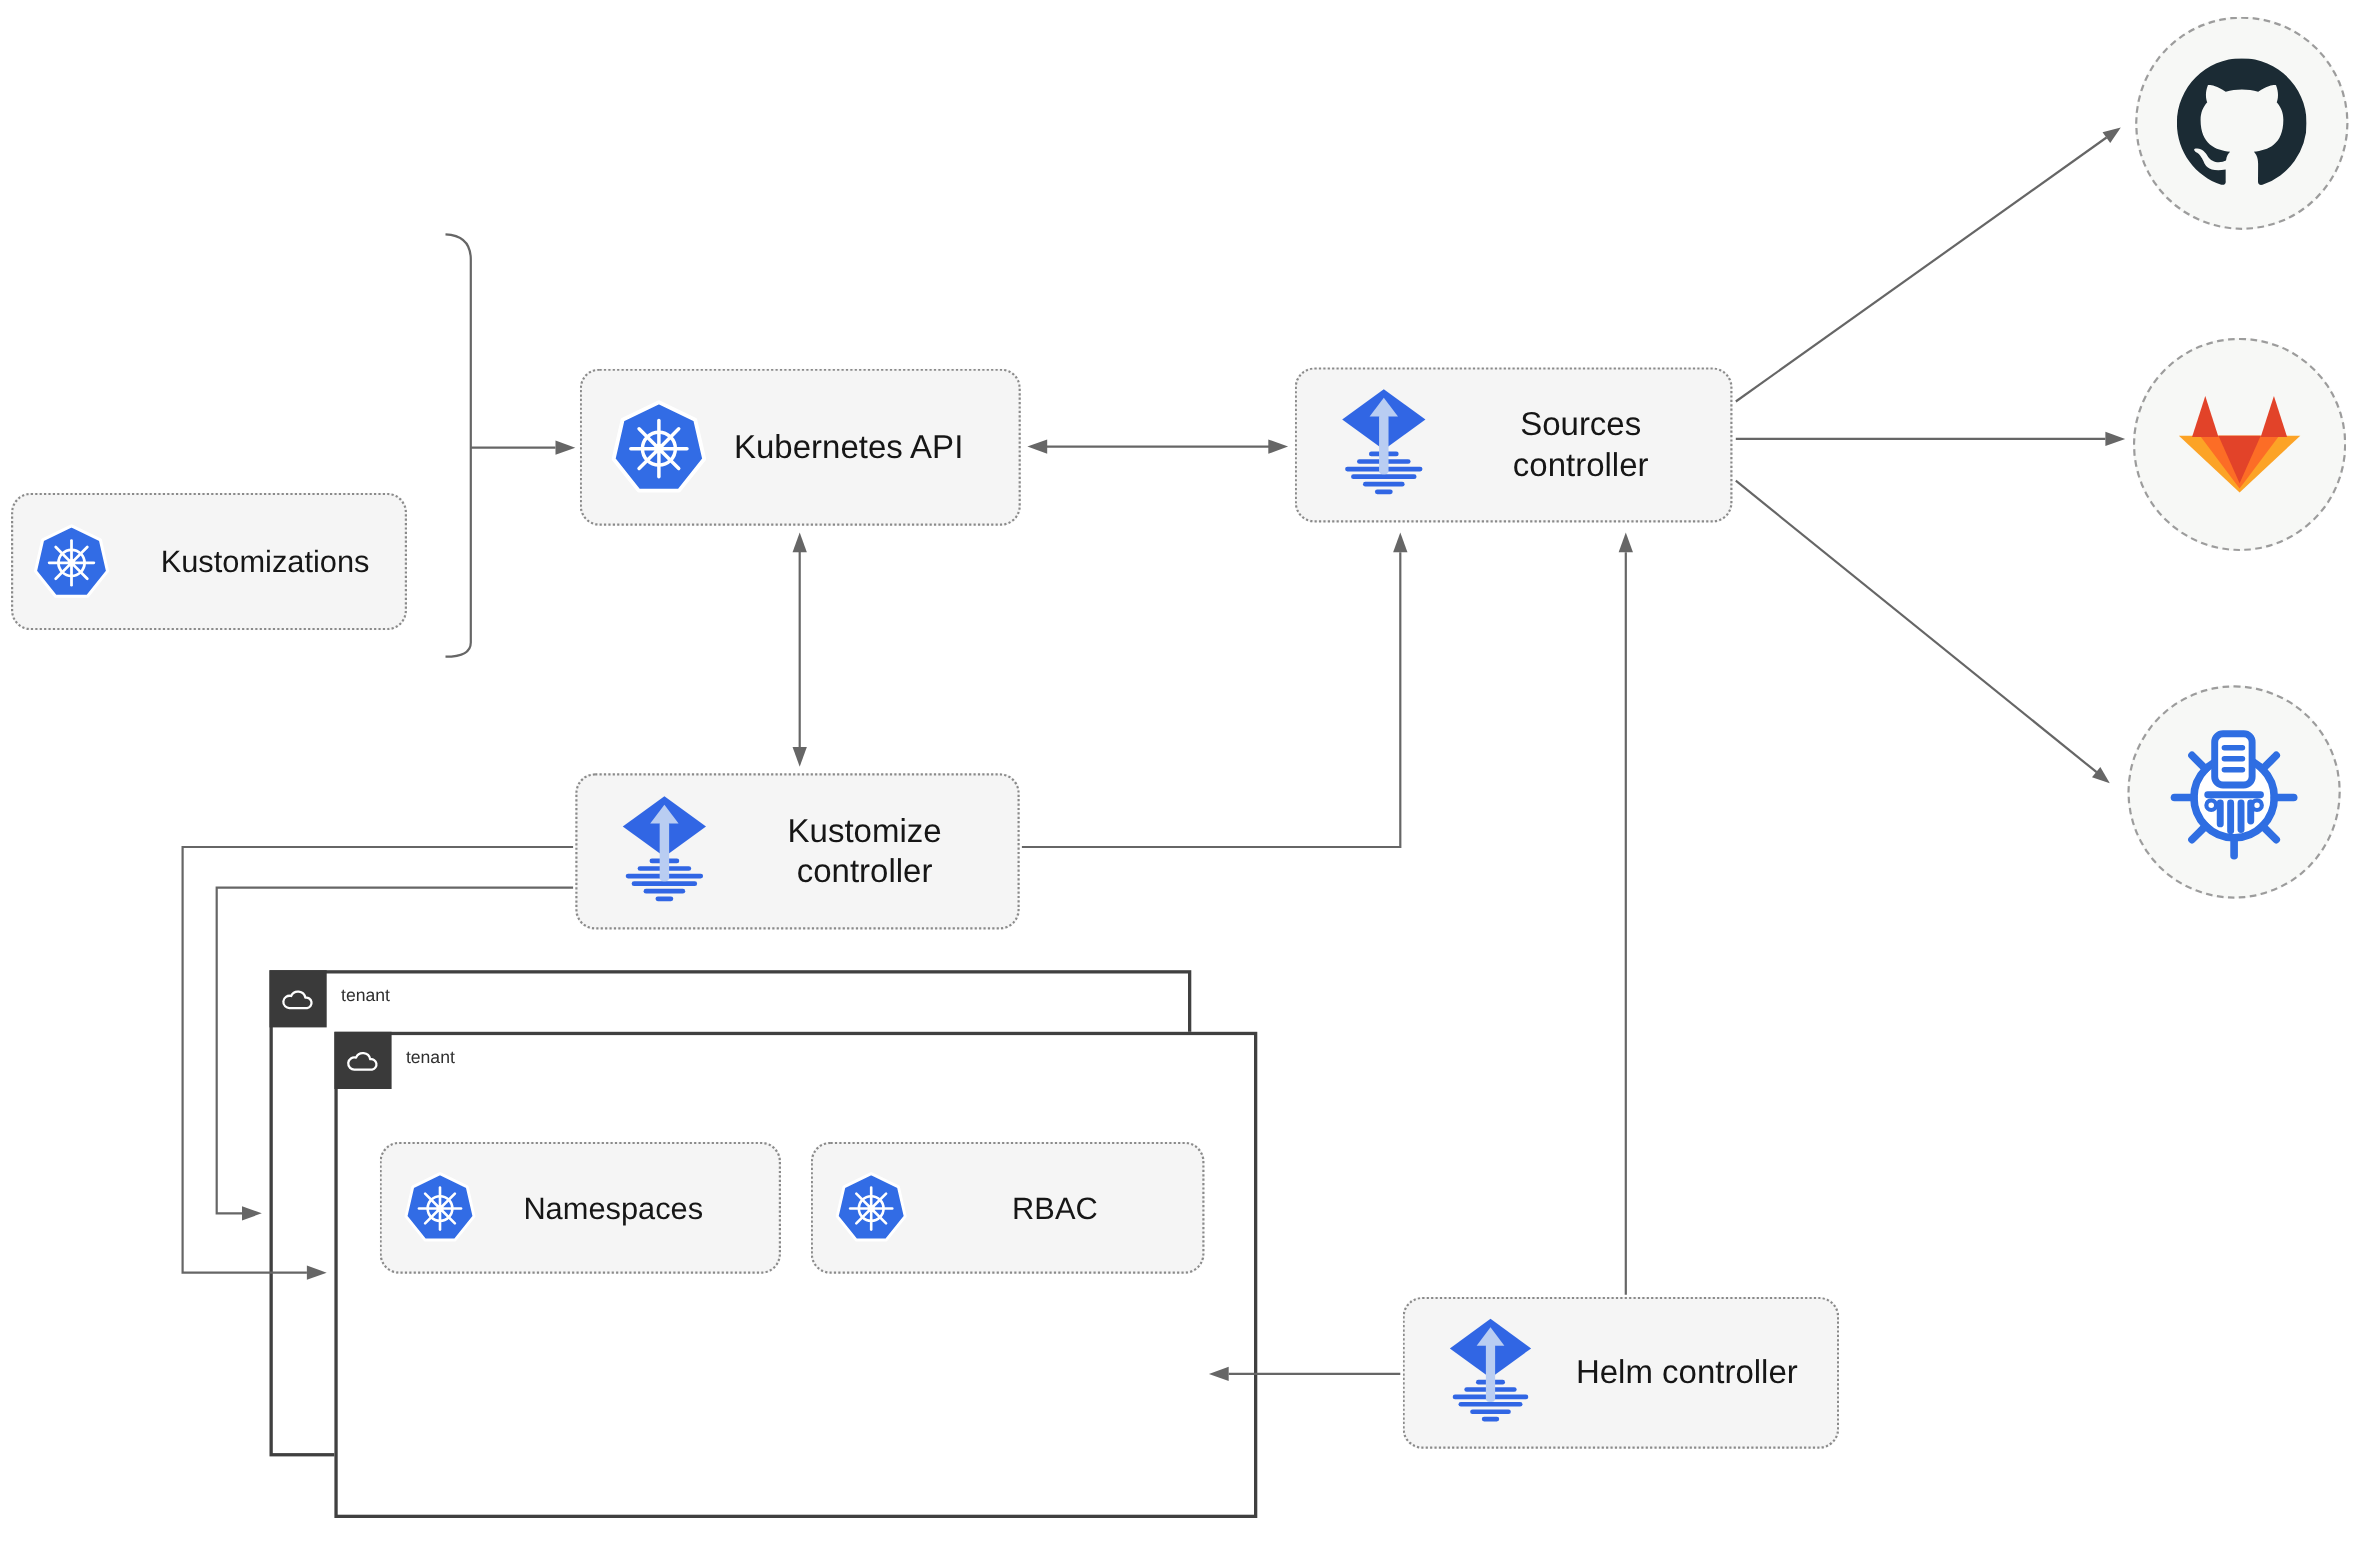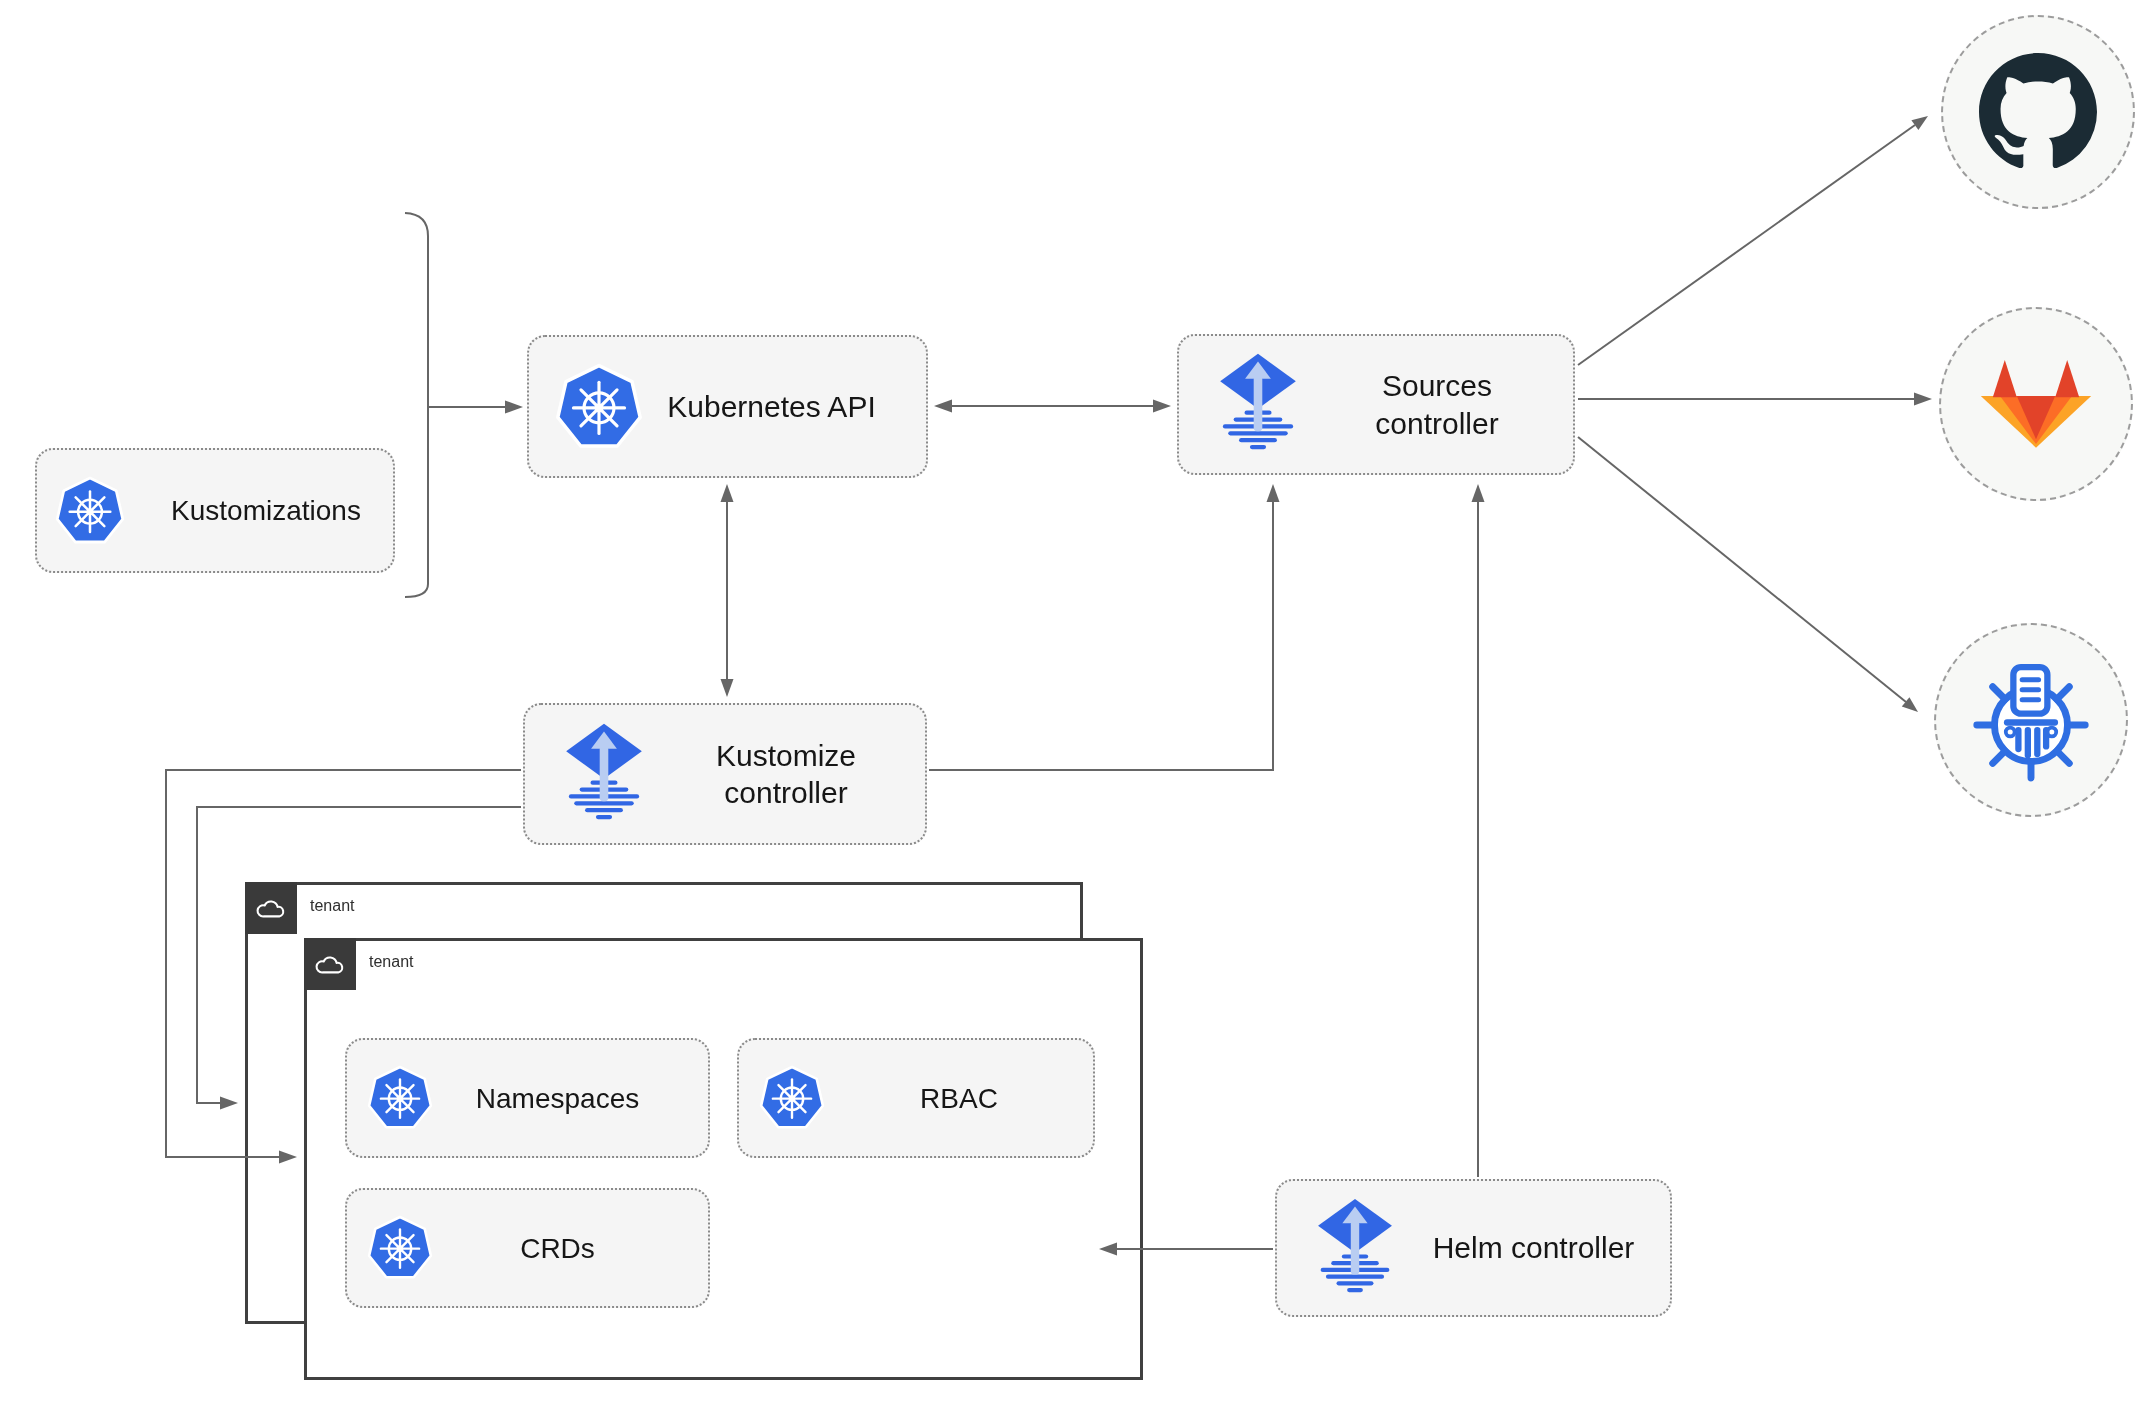--- a/index.html
+++ b/index.html
@@ -154,21 +154,21 @@
   <div class="tenant" style="left:304px;top:938px;width:839px;height:442px;z-index:3;">
     <div class="tab">
       <svg width="34" height="25">
           <use href="#sym-cloud"></use>
         </svg>
     </div>
     <div class="tname">tenant</div>
   </div>
 
 
-  <div class="node" style="left:35px;top:448px;width:360px;height:125px;gap:40px;">
+  <div class="node" style="left:10px;top:448px;width:360px;height:125px;gap:40px;">
     <span class="ic" style="margin-left:18px;">
       <svg width="70" height="70">
           <use href="#sym-k8s"></use>
         </svg>
       </span>
     <span class="lbl">Kustomizations</span>
   </div>
 
   <div class="node big" style="left:527px;top:335px;width:401px;height:143px;">
     <span class="ic" style="margin-left:26px;">
@@ -217,28 +217,20 @@
 
   <div class="node" style="left:737px;top:1038px;width:358px;height:120px;gap:26px;">
     <span class="ic" style="margin-left:20px;">
       <svg width="66" height="66">
           <use href="#sym-k8s"></use>
         </svg>
       </span>
     <span class="lbl">RBAC</span>
   </div>
 
-  <div class="node" style="left:345px;top:1188px;width:365px;height:120px;">
-    <span class="ic" style="margin-left:20px;">
-      <svg width="66" height="66">
-          <use href="#sym-k8s"></use>
-        </svg>
-      </span>
-    <span class="lbl">CRDs</span>
-  </div>
 
 
   <svg class="wires" width="2144" height="1407">
 
     <path class="edge" d="M405,213 Q428,214 428,236 L428,584 Q428,597 405,597"></path>
     <path class="edge" d="M428,407 L505,407"></path>
     <polygon class="ah" points="523,407 505,400.5 505,413.5"></polygon>
 
     <path class="edge" d="M950,406 L1155,406"></path>
     <polygon class="ah" points="934,406 952,399.5 952,412.5"></polygon>

